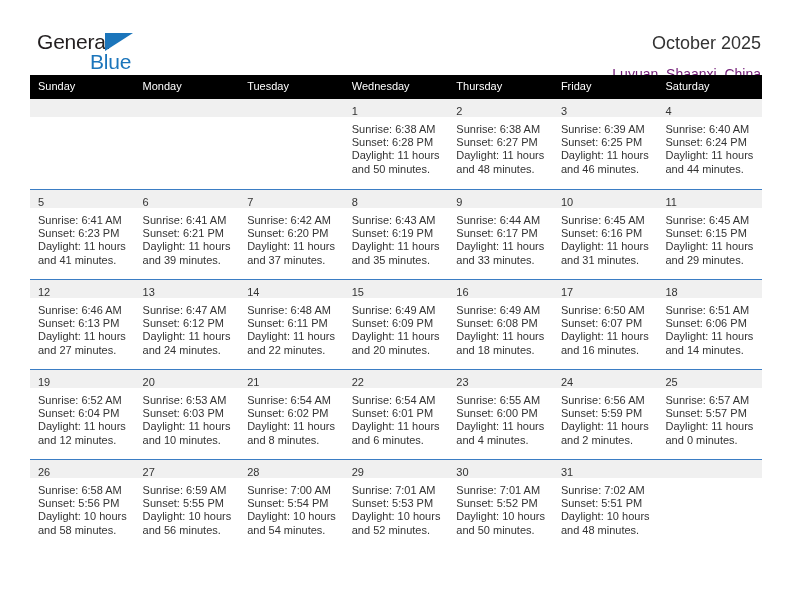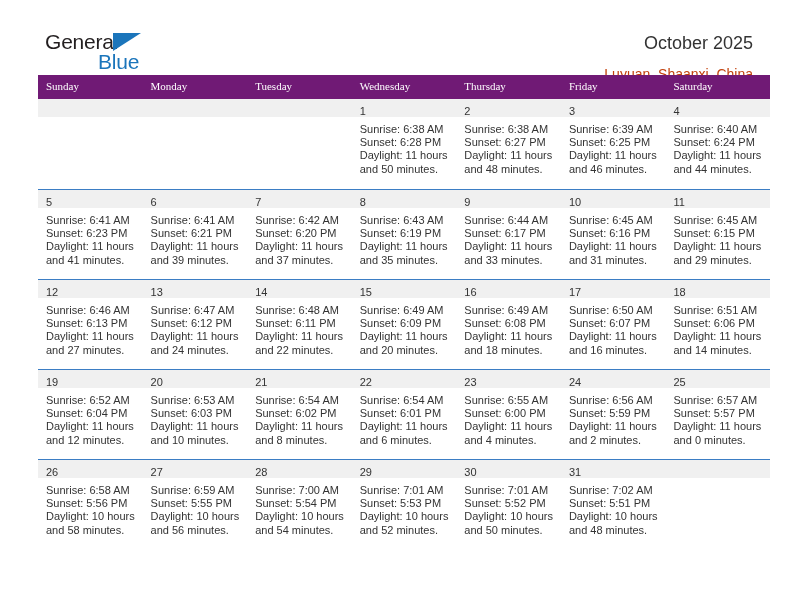--- a/index.html
+++ b/index.html
@@ -13,21 +13,21 @@
     font-family: "Liberation Sans", sans-serif;
     color: #333333;
     overflow: hidden;
   }
 
   .page {
     position: relative;
     width: 792px;
     height: 612px;
     box-sizing: border-box;
-    padding: 0 38px;
+    padding: 0 30px;
   }
 
   
   .top-bar {
     position: relative;
     height: 73px;
   }
 
   .brand {
     position: absolute;
@@ -71,37 +71,36 @@
     text-align: right;
   }
   .cal-title {
     font-size: 18px;
     color: #333333;
     line-height: 30px;
     white-space: nowrap;
   }
   .cal-subtitle {
     font-size: 14px;
-    color: #c2410c;
+    color: #701a75;
     line-height: 20px;
     margin-top: 6px;
     white-space: nowrap;
   }
 
   
   .calendar {
     position: relative;
     width: 732px;
     margin-top: 2px;
   }
 
   .weekday-row {
     display: flex;
-    background: #701a75;
-    font-family: Liberation Serif, serif;
+    background: #000000;
   }
   .weekday-cell {
     flex: 1 1 0;
     min-width: 0;
     color: #ffffff;
     font-size: 11px;
     line-height: 13px;
     padding: 5px 0 6px 8px;
     box-sizing: border-box;
     white-space: nowrap;

